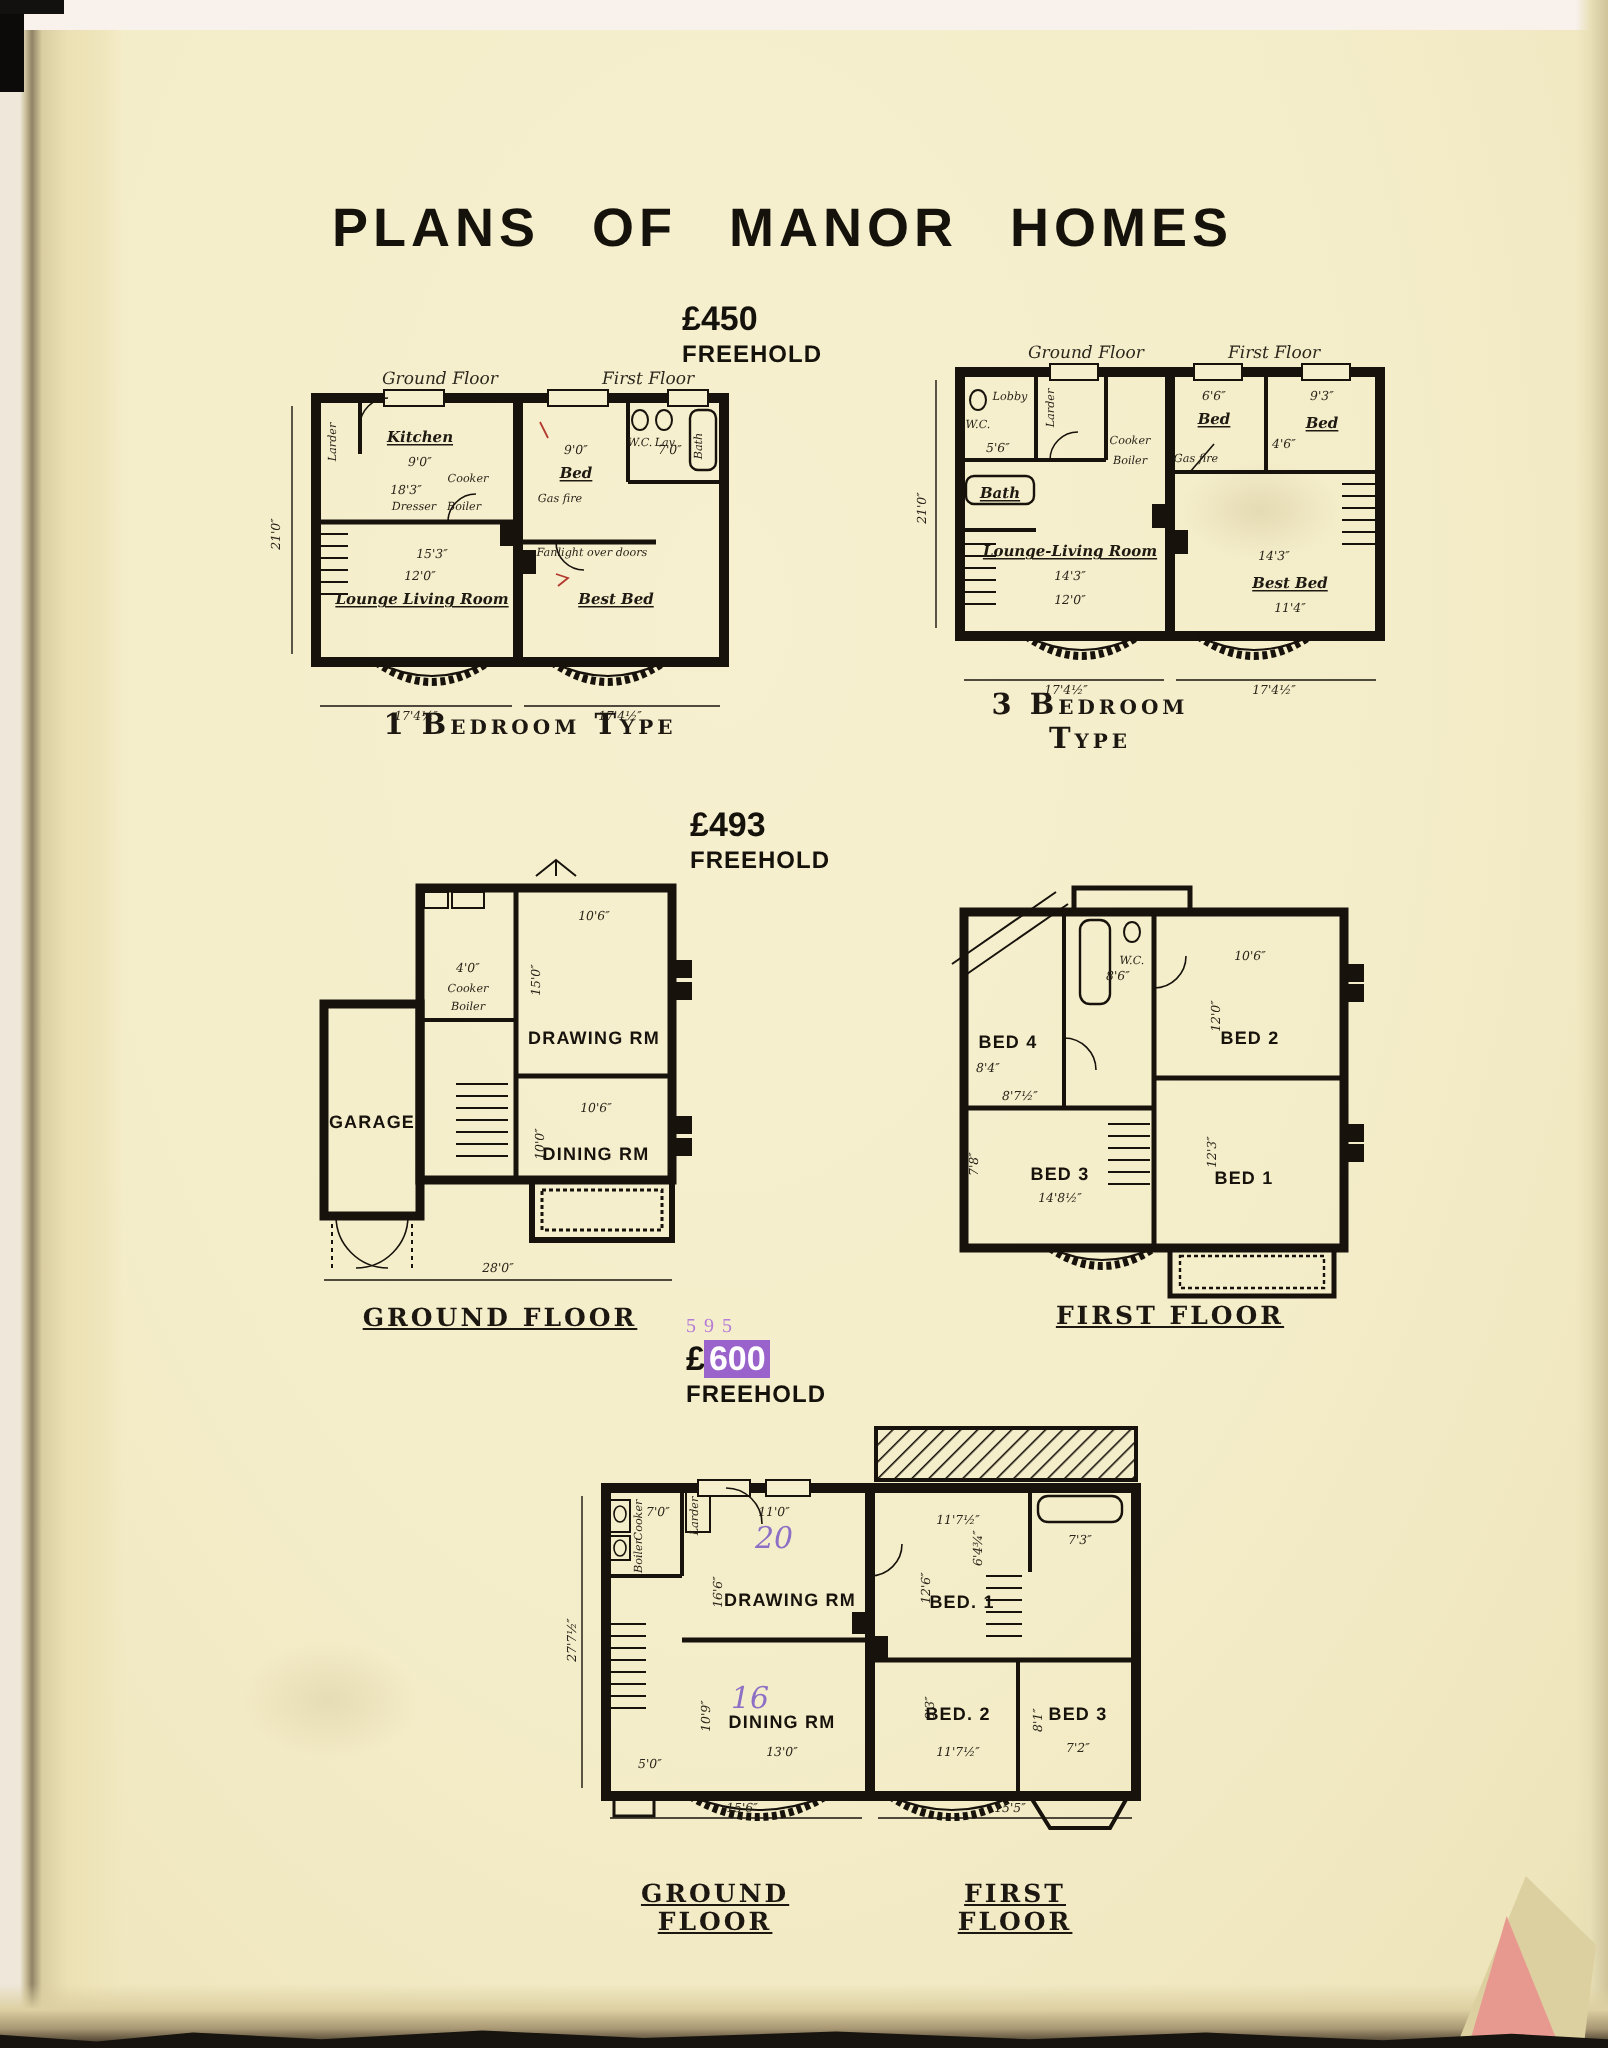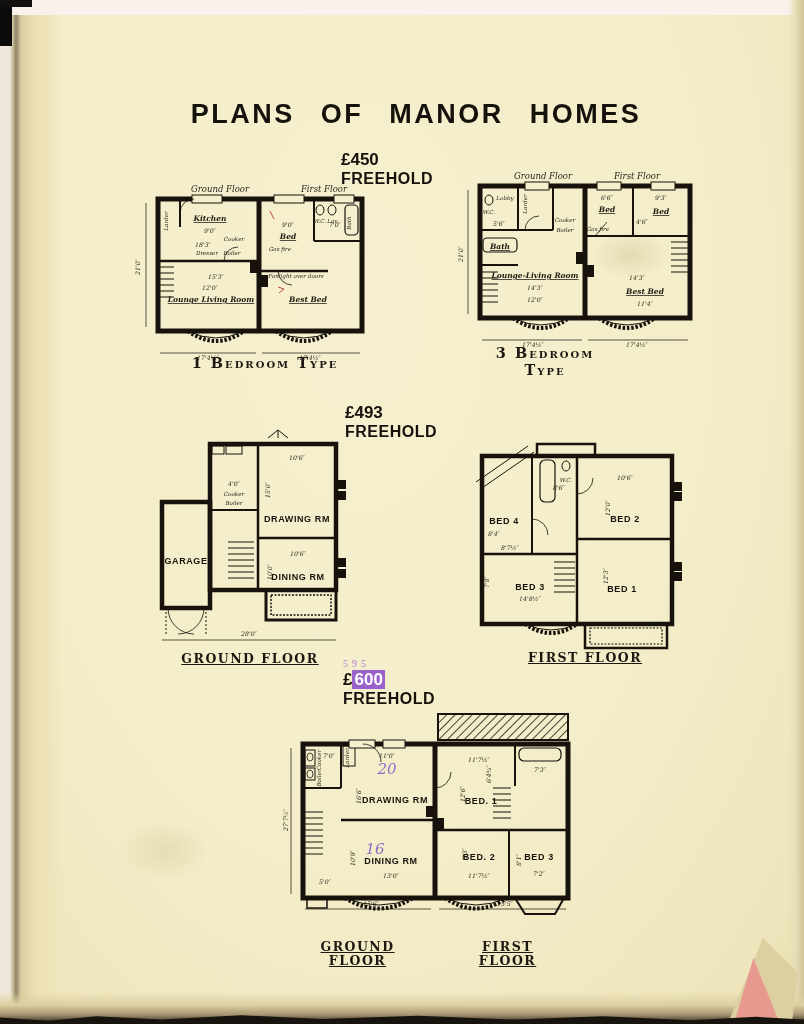--- a/index.html
+++ b/index.html
@@ -20,27 +20,27 @@
   .bottom-dark{position:absolute;left:0;right:0;bottom:0;height:11px;background:#17130e;
      clip-path:polygon(0 100%,0 40%,6% 70%,12% 30%,20% 60%,30% 20%,40% 55%,52% 25%,64% 60%,75% 30%,86% 65%,94% 35%,100% 60%,100% 100%)}
   .tear-flap{position:absolute;right:6px;bottom:0;width:78px;height:86px;background:#ddd0a0;
      clip-path:polygon(55% 0,100% 40%,92% 100%,10% 100%);}
   .tear-pink{position:absolute;right:24px;bottom:0;width:46px;height:66px;background:#e7998f;
      clip-path:polygon(42% 0,100% 100%,0 100%)}
   .stain{position:absolute;border-radius:50%;pointer-events:none}
   .stain.a{left:590px;top:230px;width:80px;height:50px;background:radial-gradient(rgba(170,150,100,.22),transparent 70%)}
   .stain.b{left:120px;top:820px;width:90px;height:60px;background:radial-gradient(rgba(170,150,100,.18),transparent 70%)}
   
-  .title{position:absolute;left:166px;top:99px;width:500px;text-align:center;
+  .title{position:absolute;left:166px;top:99px;width:500px;text-align:left;
      font-family:"Liberation Sans",sans-serif;font-weight:bold;font-size:27px;
      letter-spacing:2.5px;word-spacing:16px;color:#15120c}
   .price-block{position:absolute;text-align:left;font-family:"Liberation Sans",sans-serif;
      font-weight:bold;color:#15120c;line-height:1.18}
   .price-line{font-size:17px}
-  .tenure-line{font-size:16px;letter-spacing:.5px}
+  .tenure-line{font-size:12px;letter-spacing:.5px}
   .stamp-line{font-family:Liberation Serif, serif;font-weight:normal;font-size:10px;
      letter-spacing:4px;color:#b57bd6}
   .hl{background:#9a63cc;color:#ffffff;padding:0 2px}
   .plan-caption{position:absolute;text-align:center;font-weight:bold;color:#1c1811;
      font-variant:small-caps;letter-spacing:2px;font-size:14.5px;line-height:1.15}
   .plan-caption.uc{font-variant:normal;text-transform:uppercase;font-size:12.5px;letter-spacing:1.5px}
   .plan-caption.uc span{text-decoration:underline}
   .cap-pair{display:flex;justify-content:center;gap:30px}
   
   svg{position:absolute;overflow:visible}

